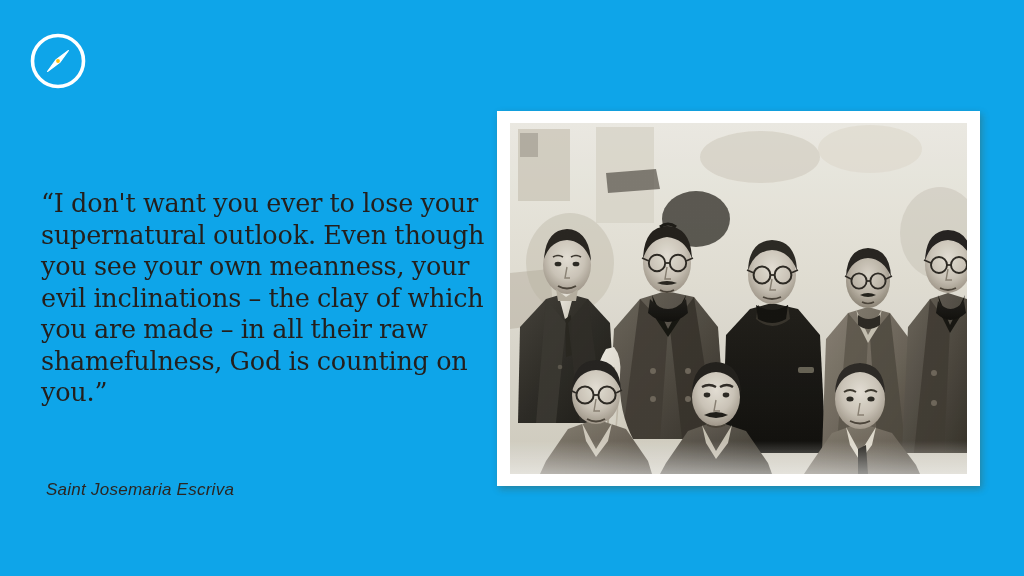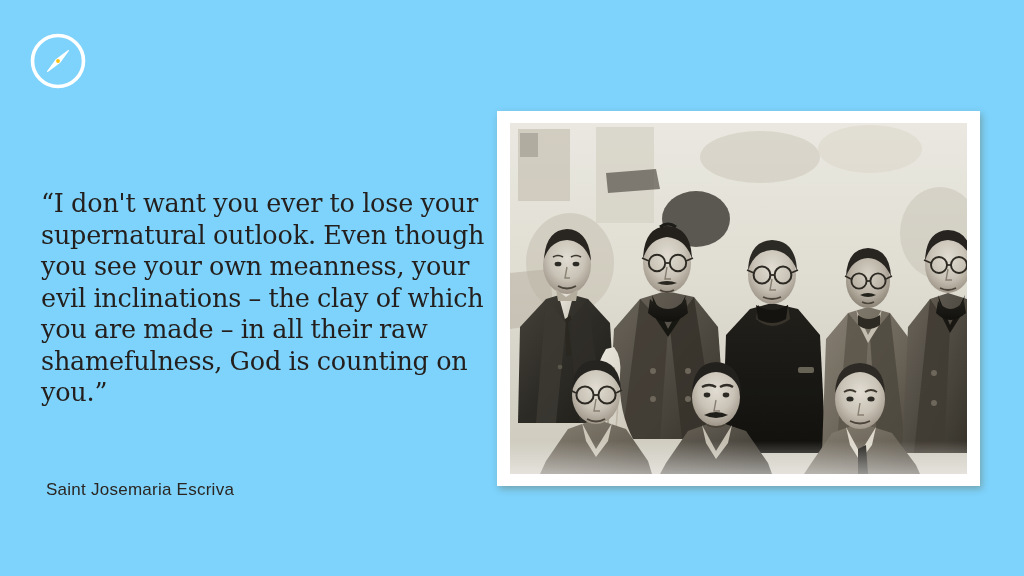--- a/index.html
+++ b/index.html
@@ -9,21 +9,21 @@
   body {
     width: 1024px;
     height: 576px;
     overflow: hidden;
     font-family: "Liberation Sans", sans-serif;
   }
   #slide {
     position: relative;
     width: 1024px;
     height: 576px;
-    background: #7dd3fc;
+    background: #0ea5e9;
     overflow: hidden;
   }
 
   
   #logo {
     position: absolute;
     left: 29px;
     top: 32px;
     width: 58px;
     height: 58px;
@@ -52,20 +52,21 @@
   #attribution {
     position: absolute;
     left: 46px;
     top: 479px;
     font-family: "Liberation Sans", sans-serif;
     font-size: 17px;
     line-height: 22px;
     letter-spacing: 0.25px;
     color: #2b2622;
     font-weight: 400;
+    font-style: italic;
   }
 
   
   #photo-frame {
     position: absolute;
     left: 497px;
     top: 111px;
     width: 483px;
     height: 375px;
     background: #ffffff;

